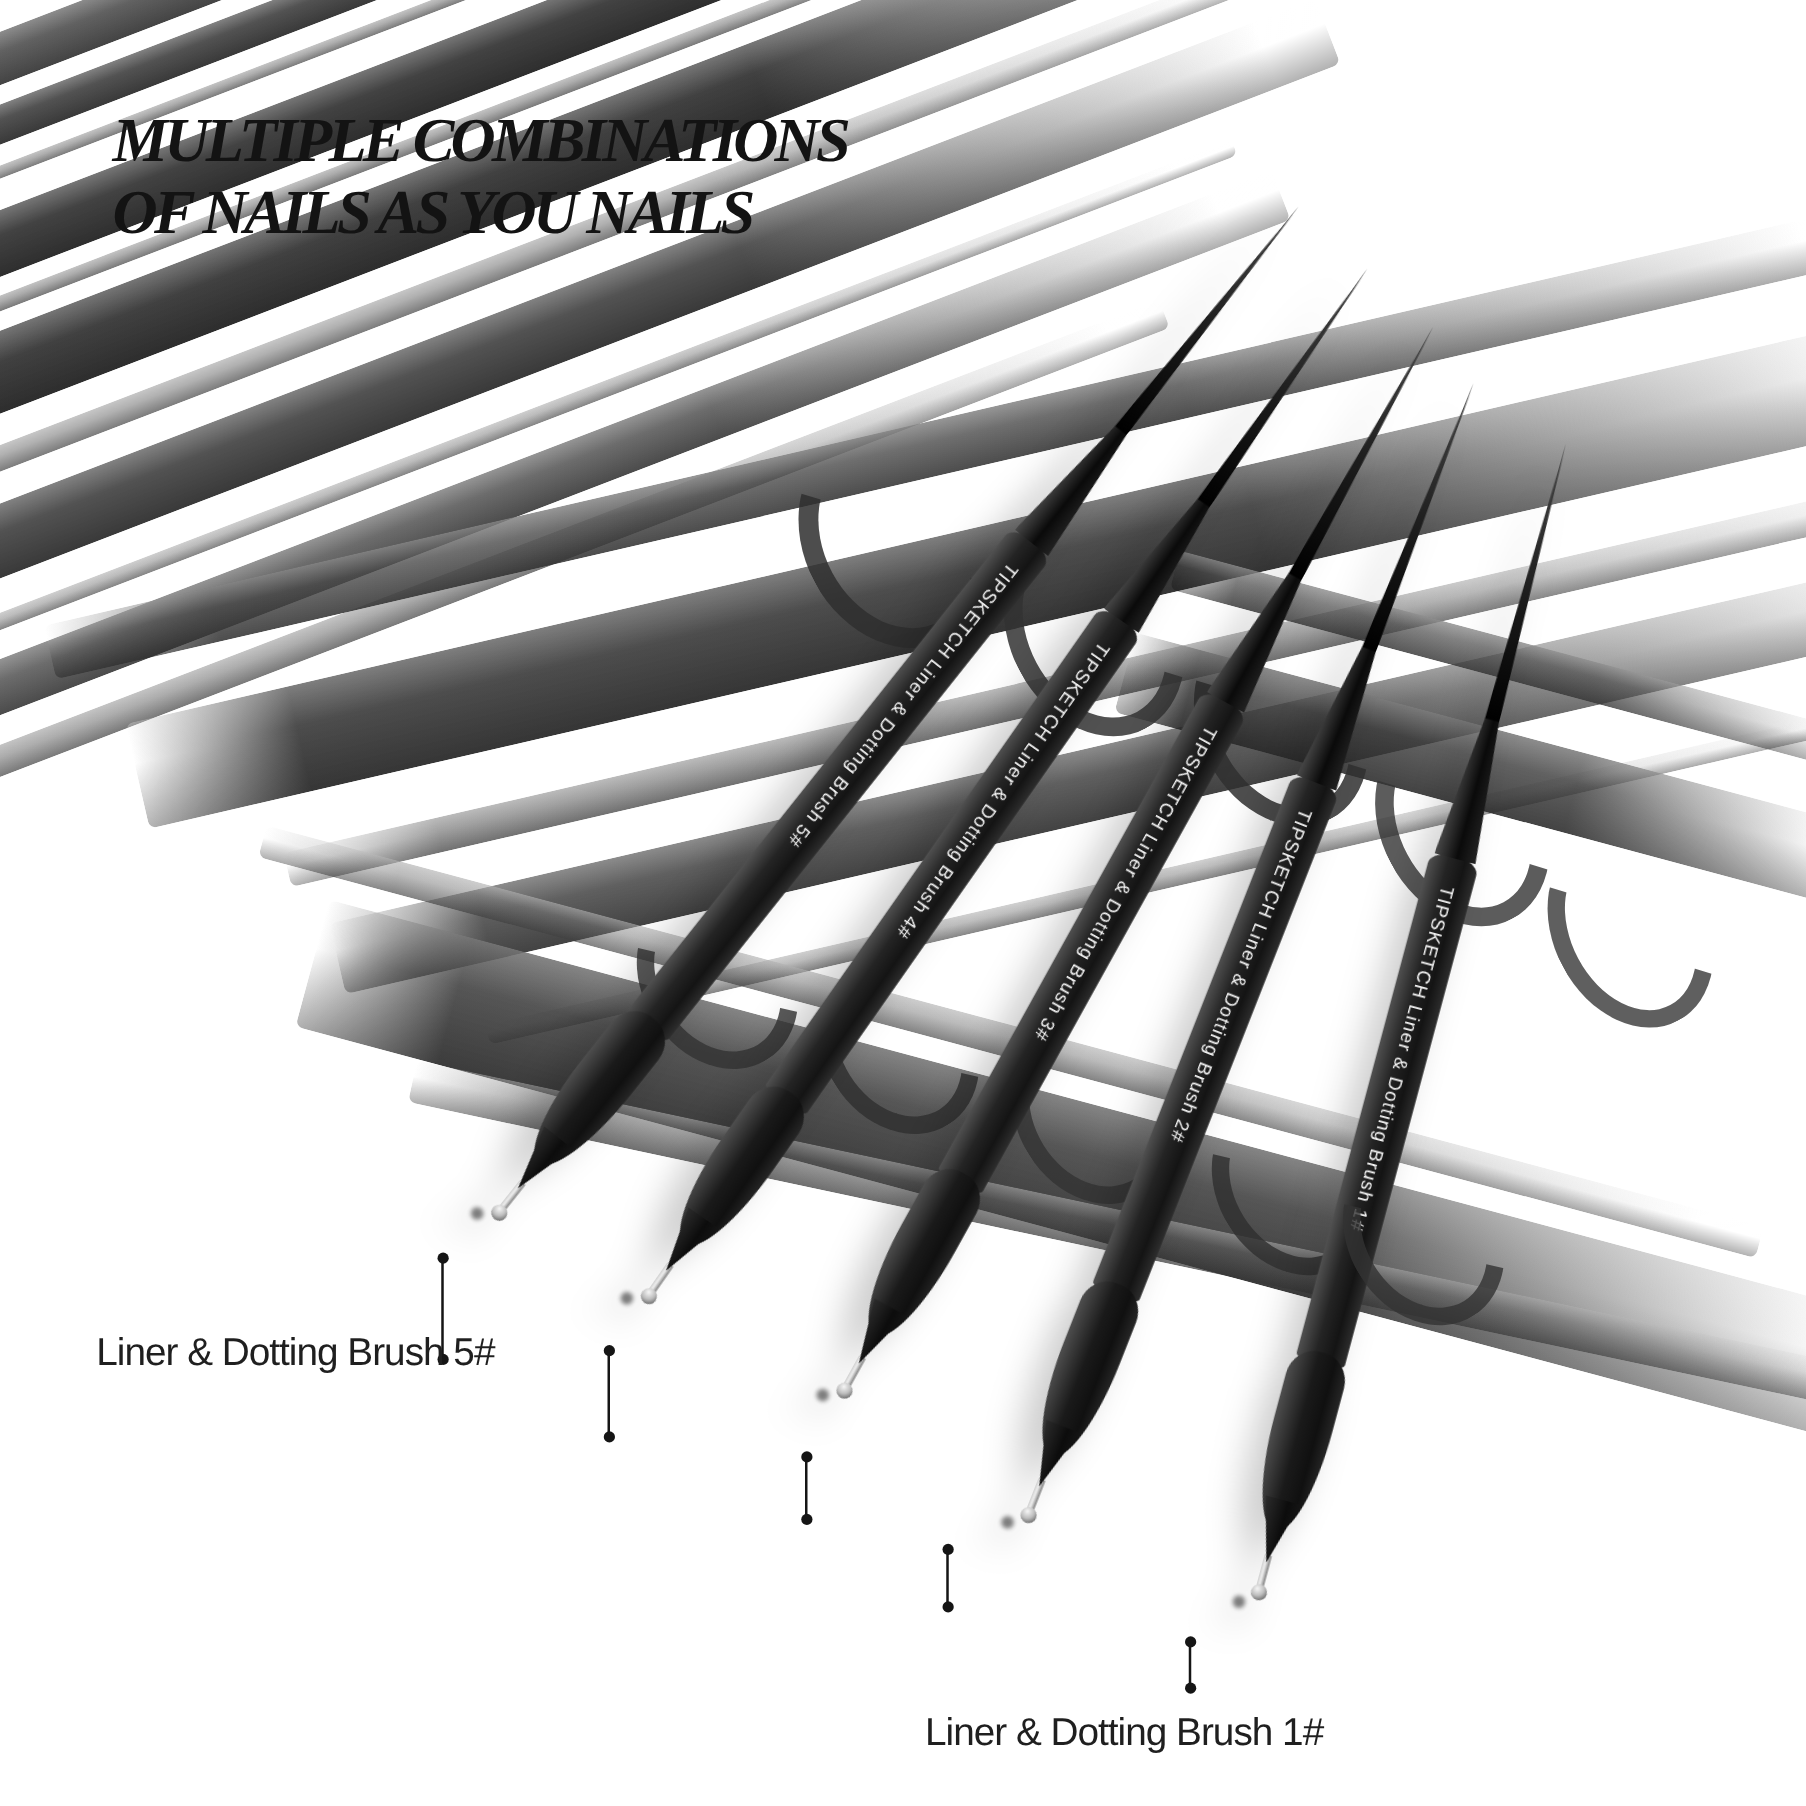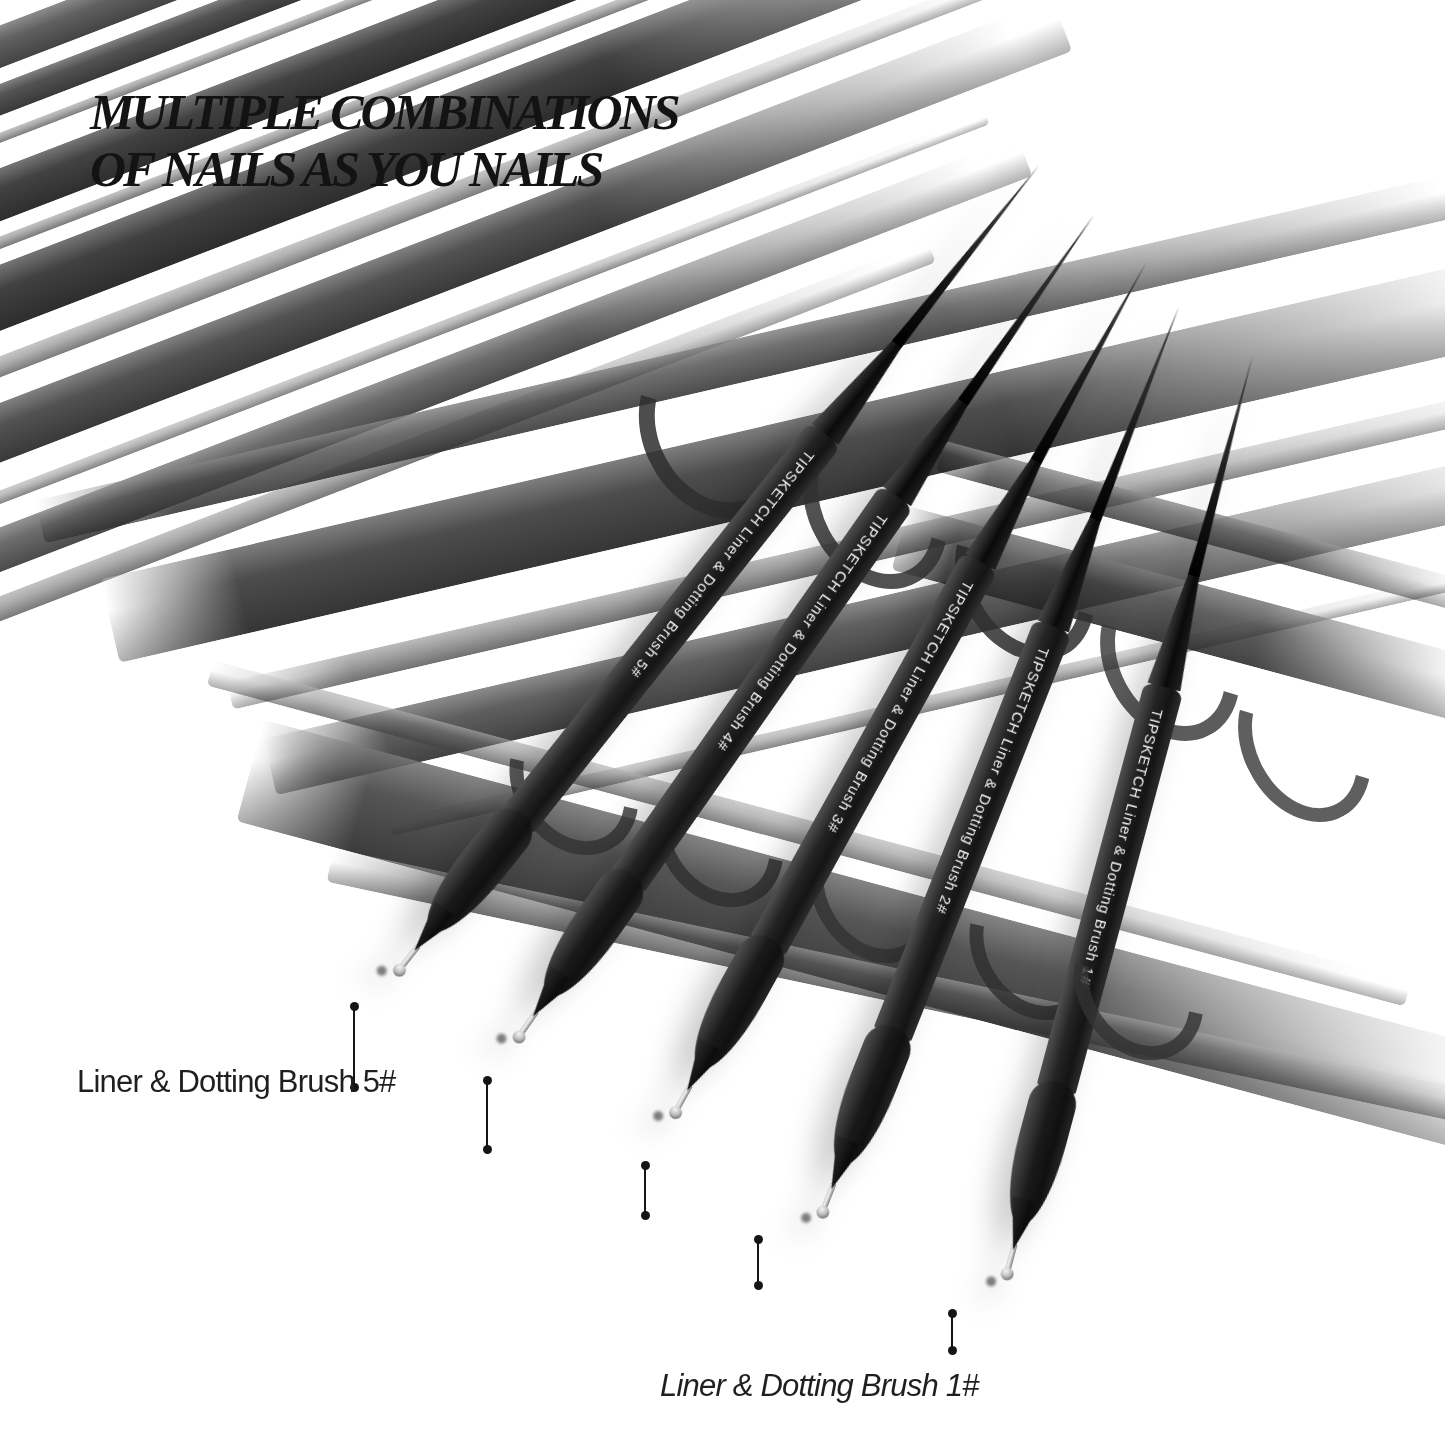--- a/index.html
+++ b/index.html
@@ -94,21 +94,21 @@
   .c1{left:951px; top:1313px; height:38px;}
   
   .plabel{
     position:absolute; z-index:41; white-space:nowrap;
     font-size:31px; letter-spacing:-0.8px; color:var(--c-label,#1f1f1f);
   }
   .pl5{left:77px;  top:1040px;margin-top:24px;}
   .pl4{left:203px; top:1163px;}
   .pl3{left:358px; top:1236px;}
   .pl2{left:510px; top:1302px;}
-  .pl1{left:660px; top:1368px;font-style:italic;}
+  .pl1{left:740px; top:1368px;}
 </style>
 </head>
 <body>
 
 <div id="stage">
 
   <div id="bg">
       <div class="streak" style="left: -170px; top: 40px; width: 950px; height: 24px; transform: rotate(-21deg); z-index: 3; background: linear-gradient(rgba(255, 255, 255, 0.28) 0%, rgba(255, 255, 255, 0) 38%, rgba(0, 0, 0, 0.3) 100%), linear-gradient(90deg, rgba(90, 90, 90, 0) 0%, rgba(90, 90, 90, 0.75) 9%, rgba(90, 90, 90, 0.75) 62%, rgba(90, 90, 90, 0) 96%);"></div>
       <div class="streak" style="left: -170px; top: 92px; width: 1000px; height: 40px; transform: rotate(-21deg); z-index: 3; background: linear-gradient(rgba(255, 255, 255, 0.28) 0%, rgba(255, 255, 255, 0) 38%, rgba(0, 0, 0, 0.3) 100%), linear-gradient(90deg, rgba(69, 69, 69, 0) 0%, rgba(69, 69, 69, 0.85) 9%, rgba(69, 69, 69, 0.85) 62%, rgba(69, 69, 69, 0) 96%);"></div>
       <div class="streak" style="left: -170px; top: 150px; width: 1340px; height: 30px; transform: rotate(-21deg); z-index: 3; background: linear-gradient(rgba(255, 255, 255, 0.28) 0%, rgba(255, 255, 255, 0) 38%, rgba(0, 0, 0, 0.3) 100%), linear-gradient(90deg, rgba(63, 63, 63, 0) 0%, rgba(63, 63, 63, 0.9) 9%, rgba(63, 63, 63, 0.9) 62%, rgba(63, 63, 63, 0) 96%);"></div>

